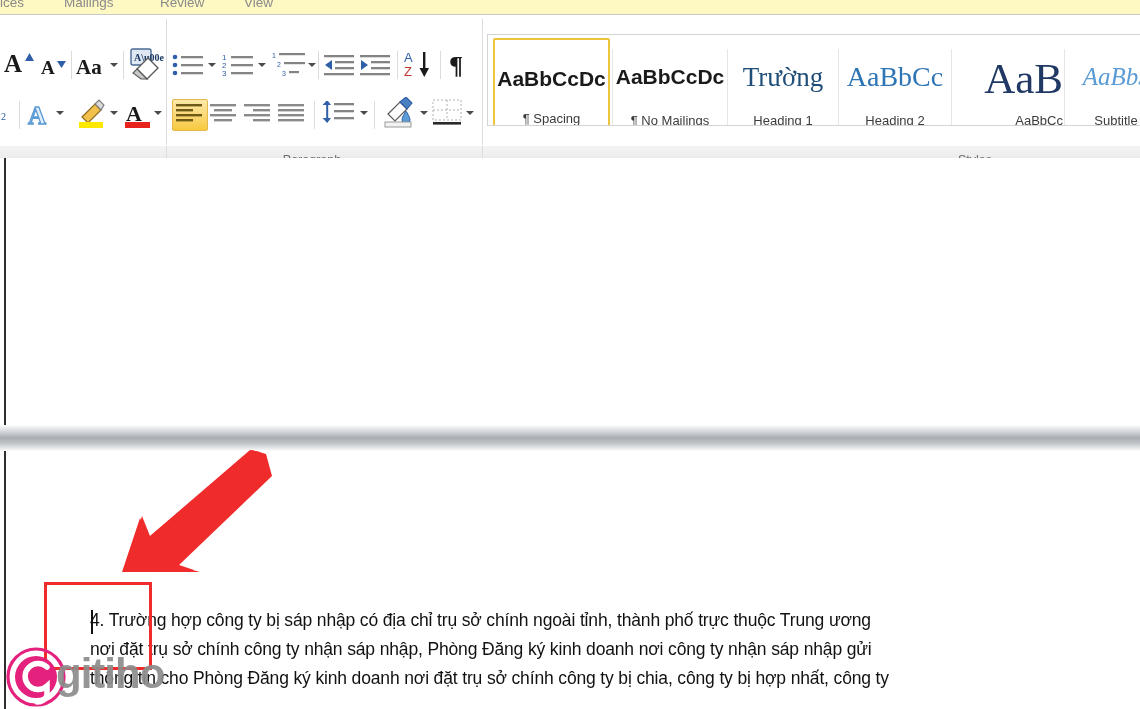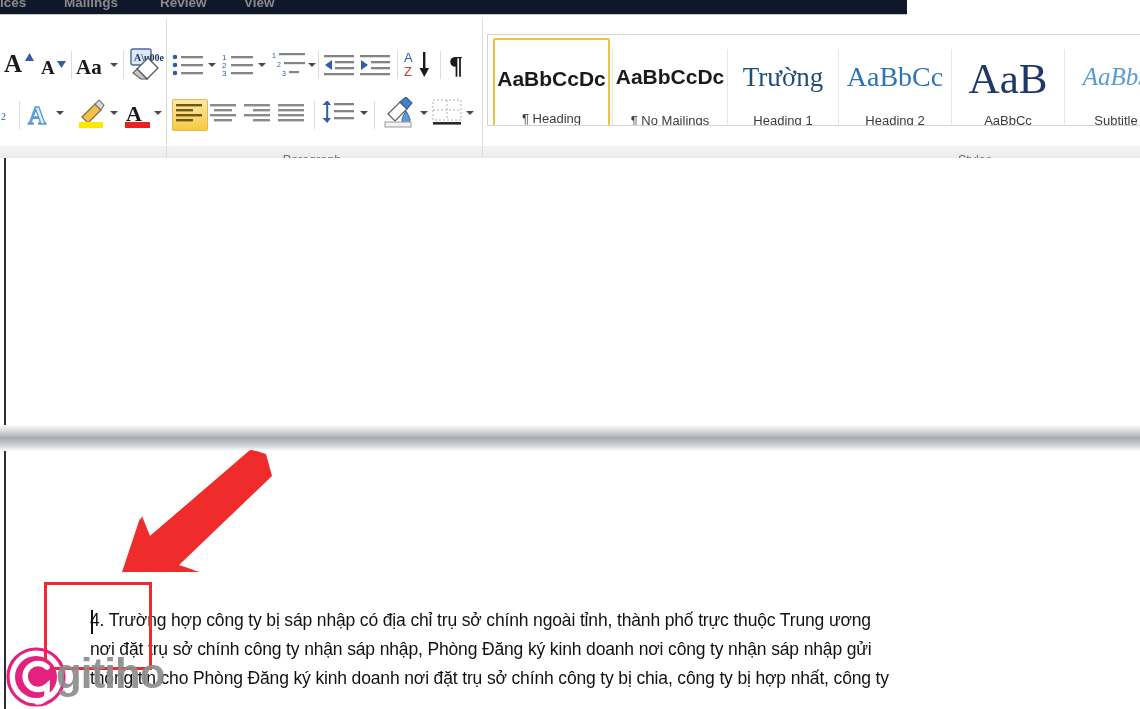--- a/index.html
+++ b/index.html
@@ -5,22 +5,22 @@
   html,body{margin:0;padding:0;}
   body{
     width:1140px;height:709px;overflow:hidden;
     font-family:"Liberation Sans", sans-serif;
     background:#ffffff;position:relative;
   }
   #app{position:absolute;inset:0;}
 
   
   .tabstrip{
-    position:absolute;left:0;top:0;width:907px;height:15px;
-    background:#0f172a;overflow:hidden;font-weight:bold;
+    position:absolute;left:0;top:0;width:1140px;height:15px;
+    background:#fef9c3;overflow:hidden;
   }
   .tab{
     position:absolute;top:-8px;height:22px;line-height:22px;
     font-size:13.5px;color:#8a8a8a;white-space:nowrap;
   }
   .tabstrip-underline{
     position:absolute;left:0;top:14px;width:1140px;height:1px;background:#c9c9c9;
   }
 
   
@@ -360,21 +360,21 @@
       <svg width="13" height="13" viewBox="0 0 13 13">
         <path d="M1 1 L11 1 L11 3 M1 1 L1 11 L3 11" stroke="#8a8a8a" stroke-width="1.2" fill="none"></path>
         <path d="M11 11 L4.5 11 L11 4.5 Z" fill="#6b6b6b"></path>
       </svg>
     </div>
 
     <div class="styles-gal">
 
       <div class="style-item selected" style="left:5px;width:117px;">
         <div class="style-preview" style="font-family:'Liberation Sans',sans-serif;font-size:21px;font-weight:bold;color:#1a1a1a;line-height:46px;">AaBbCcDc</div>
-        <div class="style-name">¶ Heading</div>
+        <div class="style-name">¶ Spacing</div>
       </div>
       <div class="sdiv" style="left:124px;"></div>
 
       <div class="style-item" style="left:126px;width:112px;">
         <div class="style-preview" style="font-family:'Liberation Sans',sans-serif;font-size:21px;font-weight:bold;color:#1a1a1a;line-height:46px;">AaBbCcDc</div>
         <div class="style-name">¶ No Mailings</div>
       </div>
       <div class="sdiv" style="left:239px;"></div>
 
       <div class="style-item" style="left:241px;width:108px;">
@@ -382,21 +382,21 @@
         <div class="style-name">Heading 1</div>
       </div>
       <div class="sdiv" style="left:350px;"></div>
 
       <div class="style-item" style="left:352px;width:110px;">
         <div class="style-preview" style="font-family:'Liberation Serif',serif;font-size:28px;color:#2e75b6;line-height:46px;">AaBbCc</div>
         <div class="style-name">Heading 2</div>
       </div>
       <div class="sdiv" style="left:463px;"></div>
 
-      <div class="style-item" style="left:465px;width:110px;">
+      <div class="style-item" style="left:465px;width:110px;text-align:right;">
         <div class="style-preview" style="font-family:'Liberation Serif',serif;font-size:43px;color:#1f3864;line-height:50px;">AaB</div>
         <div class="style-name">AaBbCc</div>
       </div>
       <div class="sdiv" style="left:576px;"></div>
 
       <div class="style-item" style="left:578px;width:100px;">
         <div class="style-preview" style="font-family:'Liberation Serif',serif;font-size:25px;font-style:italic;color:#5b9bd5;line-height:46px;">AaBbɔ</div>
         <div class="style-name">Subtitle</div>
       </div>
     </div>

